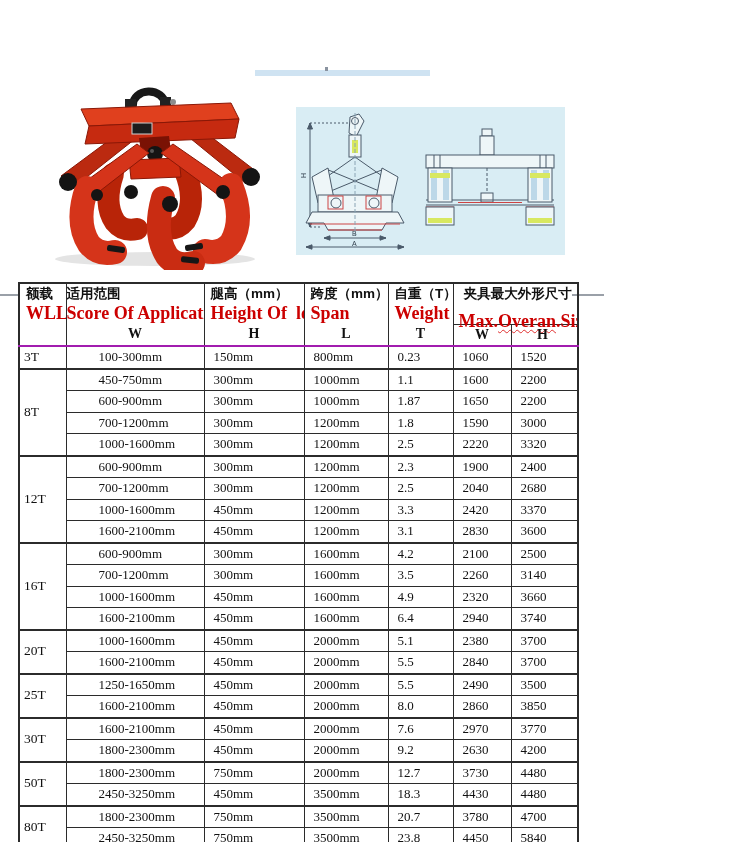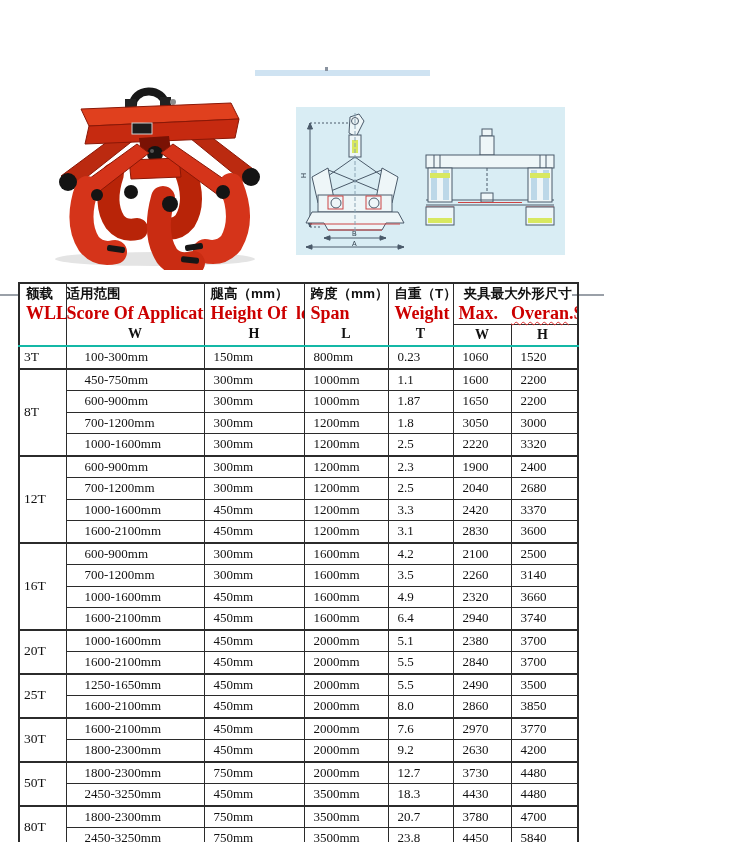--- a/index.html
+++ b/index.html
@@ -19,37 +19,37 @@
 
   
   .spec-table{
     position:absolute;left:18px;top:282px;width:559px;
     border-collapse:collapse;table-layout:fixed;
     border:2px solid #2b2b2b;
   }
   .spec-table th,.spec-table td{
     border:1px solid #2b2b2b;padding:0;overflow:hidden;white-space:nowrap;
   }
-  .spec-table thead th{border-bottom:2px solid #14b8a6;vertical-align:top;}
+  .spec-table thead th{border-bottom:2px solid #a21caf;vertical-align:top;}
   .hstack{display:flex;flex-direction:column;}
   .zh{font-family:"Liberation Sans","DejaVu Sans",sans-serif;font-weight:bold;
       font-size:13.5px;line-height:20px;color:#111;}
   .en{font-weight:bold;font-size:18px;line-height:19px;color:#cc0000;white-space:pre;}
   .sym{font-weight:bold;font-size:14px;line-height:21px;color:#111;text-align:center;}
   .al{padding-left:6px;text-align:left;}
   .ac{text-align:left;}
-  .c6top{height:40px;display:flex;flex-direction:column;padding-left:5px;}
+  .c6top{height:40px;display:flex;flex-direction:column;padding-left:5px;gap:8px;}
   .c6bot{height:20px;display:flex;border-top:1px solid #2b2b2b;}
   .c6bot .half{flex:0 0 50%;box-sizing:border-box;font-weight:bold;font-size:14px;
       line-height:19px;text-align:center;}
   .c6bot .half:first-child{border-right:1px solid #2b2b2b;flex-basis:47%;}
-  .wavy{text-decoration:underline wavy #e03030;text-decoration-thickness:1px;text-underline-offset:2px;margin-left:13px;}
+  .wavy{text-decoration:underline wavy #e03030;text-decoration-thickness:1px;text-underline-offset:2px;}
   .spec-table tbody td{font-size:13px;height:20.5px;line-height:20.5px;}
   .spec-table tbody td.wll{padding-left:4px;font-size:13.5px;vertical-align:middle;margin-left:30px;}
-  .spec-table tbody td.c0{padding-left:18px;}
+  .spec-table tbody td.c0{padding-left:32px;}
   .spec-table tbody td.c1,.spec-table tbody td.c2,
   .spec-table tbody td.c3,.spec-table tbody td.c4,
   .spec-table tbody td.c5{padding-left:9px;}
   .spec-table tbody tr.group-start td{border-top:2px solid #2b2b2b;}
 </style>
 </head>
 <body>
 
 <div class="photo-wrap">
   <svg width="242" height="192" viewBox="0 0 242 192">
@@ -275,21 +275,21 @@
         <td class="c2">1000mm</td>
         <td class="c3">1.87</td>
         <td class="c4">1650</td>
         <td class="c5">2200</td>
       </tr>
       <tr>
         <td class="c0">700-1200mm</td>
         <td class="c1">300mm</td>
         <td class="c2">1200mm</td>
         <td class="c3">1.8</td>
-        <td class="c4">3050</td>
+        <td class="c4">1590</td>
         <td class="c5">3000</td>
       </tr>
       <tr>
         <td class="c0">1000-1600mm</td>
         <td class="c1">300mm</td>
         <td class="c2">1200mm</td>
         <td class="c3">2.5</td>
         <td class="c4">2220</td>
         <td class="c5">3320</td>
       </tr>

